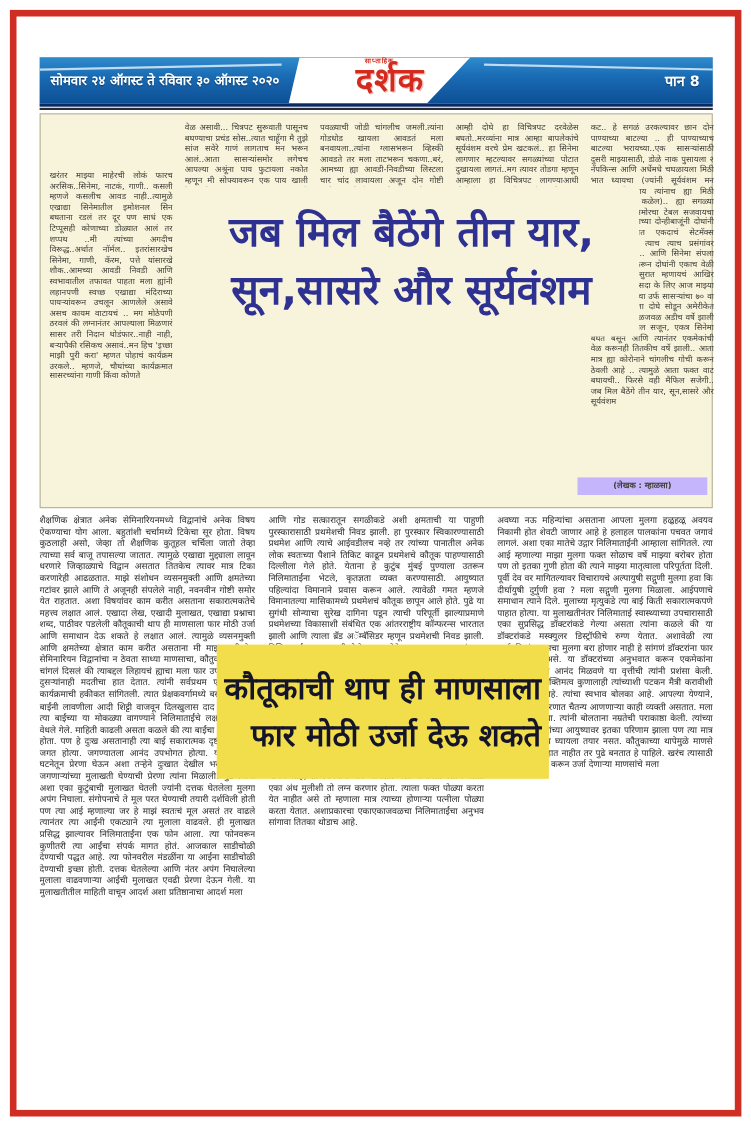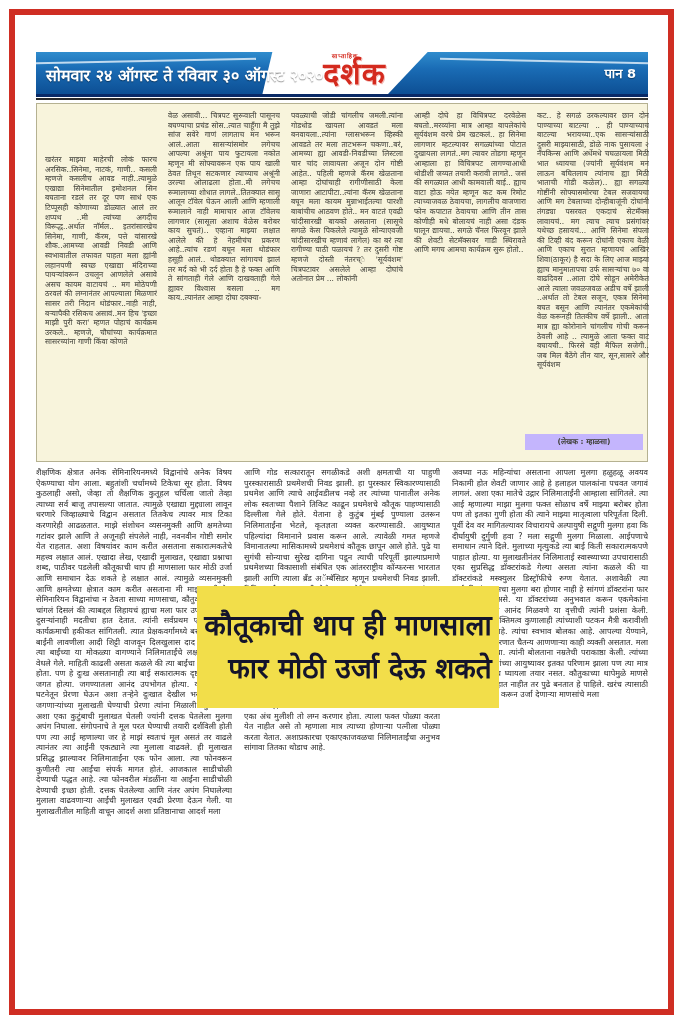--- a/index.html
+++ b/index.html
@@ -21,21 +21,21 @@
     position:absolute;top:0;bottom:0;left:37%;width:27%;
     background:#ffffff;
     clip-path:polygon(6% 0,100% 0,76% 100%,0 100%);
   }
   .band .pin-left,.band .pin-right{
     position:absolute;height:2px;background:#e8f2fb;top:8px;opacity:.8;
   }
   .band .pin-left{left:0;width:36%;transform:skewY(-1.2deg);}
   .band .pin-right{right:0;width:34%;transform:skewY(1.2deg);}
   .date-range{
-    position:absolute;left:10px;top:12px;color:#ffffff;font-size:16px;font-weight:bold;
+    position:absolute;left:10px;top:12px;color:#ffffff;font-size:12px;font-weight:bold;
     text-shadow:0 1px 1px rgba(0,0,0,.4);white-space:nowrap;
   }
   .page-num{
     position:absolute;right:12px;top:12px;color:#ffffff;font-size:13px;font-weight:bold;
     text-shadow:0 1px 1px rgba(0,0,0,.4);
   }
   .masthead-wrap{
     position:absolute;left:39%;width:23%;top:1px;text-align:center;line-height:1;
   }
   .masthead-tagline{font-size:6px;color:#d42a1e;font-weight:bold;letter-spacing:1px;display:block;}
@@ -105,20 +105,26 @@
   </div>
 </div>
 <div class="header-rule"></div>
 
 <div class="art1">
   <div class="col a1c1">खरंतर माझ्या माहेरची लोकं फारच अरसिक..सिनेमा, नाटकं, गाणी.. कसली म्हणजे कसलीच आवड नाही..त्यामुळे एखाद्या सिनेमातील इमोशनल सिन बघताना रडलं तर दूर पण साधं एक टिप्पूसही कोणाच्या डोळ्यात आलं तर शप्पथ ..मी त्यांच्या अगदीच विरूद्ध..अर्थात नॉर्मल.. इतरांसारखेच सिनेमा, गाणी, कॅरम, पत्ते यांसारखे शौक..आमच्या आवडी निवडी आणि स्वभावातील तफावत पाहता मला ह्यांनी लहानपणी स्वच्छ एखाद्या मंदिराच्या पायऱ्यांवरून उचलून आणलेले असावे असच कायम वाटायचं .. मग मोठेपणी ठरवलं की लग्नानंतर आपल्याला मिळणारं सासर तरी निदान थोडंफार..नाही नाही, बऱ्यापैकी रसिकच असावं..मन हिच 'इच्छा माझी पुरी करा' म्हणत पोहाचं कार्यक्रम उरकले.. म्हणजे, चौघांच्या कार्यक्रमात सासरच्यांना गाणी किंवा कोणते</div>
   <div class="col a1c2">वेळ असावी... चित्रपट सुरूवाती पासूनच बघण्याचा प्रचंड सोस..त्यात चाहूँगा मै तुझे सांज सवेरे गाणं लागताच मन भरून आलं..आता सासऱ्यांसमोर लगेचच आपल्या अश्रूंना पाय फुटायला नकोत म्हणून मी सोफ्यावरून एक पाय खाली ठेवत तिथून सटकणार त्याच्याच अश्रूंनी उरल्या ओलाढला होता..मी लगेचच रूमालाच्या शोधात लागले..तितक्यात सासू आलून टॉवेल घेऊन आली आणि म्हणाली रूमालाने नाही मामाचार आज टॉवेलच लागणार (सासूला अशाच वेळेस बरोबर काय सुचतं).. एव्हाना माझ्या लक्षात आलेले की हे नेहमीचंच प्रकरण आहे..त्यांच रडणं बघून मला थोडंफार हसूही आलं.. थोडक्यात सांगायचं झालं तर मर्द को भी दर्द होता है  हे फक्त आणि ते सांगताही गेले आणि दाखवताही गेले ह्यावर विश्वास बसला .. मग काय..त्यानंतर आम्हा दोघा दबक्या-</div>
   <div class="col a1c3">पवळ्याची जोडी चांगलीच जमली.त्यांना गोडधोड खायला आवडतं मला बनवायला..त्यांना ग्लासभरून व्हिस्की आवडते तर मला ताटभरून चकणा..बरं, आमच्या ह्या आवडी-निवडीच्या लिस्टला चार चांद लावायला अजून दोन गोष्टी आहेत.. पहिली म्हणजे कॅरम खेळताना आम्हा दोघांचाही रागीणीसाठी केला जाणारा आटापीटा..त्यांना कॅरम खेळताना बघून मला कायम मुन्नाभाईतल्या पारशी बाबांचीच आठवण होते.. मन वाटतं एवढी चांदीसारखी बायको असताना (सासूचे सगळे केस पिकलेले त्यामुळे सोन्याएवजी चांदीसारखीच म्हणावं लागेल) का बरं त्या रागीण्या पाठी पळायचं ? तर दुसरी गोष्ट म्हणजे दोस्ती नंतरच्े 'सूर्यवंशम' चित्रपटावर असलेले आम्हा दोघांचे अतोनात प्रेम ... लोकांनी</div>
   <div class="col a1c4">आम्ही दोघे हा विचित्रपट दरवेळेस बघतो..मरव्यांना मात्र आम्हा बापलेकांचे सूर्यवंशम वरचे प्रेम खटकलं.. हा सिनेमा लागणार म्हटल्यावर सगळ्यांच्या पोटात दुखायला लागतं..मग त्यावर तोडगा म्हणून आम्हाला हा विचित्रपट लागण्याआधी थोडीशी जय्यत तयारी करावी लागते.. जसं की सगळ्यात आधी कामवाली बाई.. ह्याच वाटा होऊ नयेत म्हणून कट कम रिमोट त्याच्याजवळ ठेवायचा, लागलीच वाजणारा फोन कपाटात ठेवायचा आणि तीन तास कोणीही मधे बोलायचं नाही असा दंडक घालून द्यायचा.. सगळे चॅनल फिरवून झाले की शेवटी सेटमॅक्सवर गाडी स्थिरावते आणि मगच आमचा कार्यक्रम सुरू होतो..</div>
   <div class="col a1c5">कट.. हे सगळं उरकल्यावर छान दोन पाण्याच्या बाटल्या .. ही पाण्याच्याच बाटल्या भरायच्या..एक सासऱ्यांसाठी दुसरी माझ्यासाठी, डोळे नाक पुसायला २ नॅपकिन्स आणि अर्धेमधे चघळायला मिठी भात ध्यायचा (ज्यांनी सूर्यवंशम मन लाऊन बघितलाय त्यांनाच ह्या मिठी भाताची गोडी कळेल).. ह्या सगळ्या गोष्टींनी सोफ्यासमोरचा टेबल सजवायचा आणि मग टेबलाच्या दोन्हीबाजूंनी दोघांनी तंगड्या पसरवत एकदाचं सेटमॅक्स लावायचं.. मग त्याच त्याच प्रसंगांवर यथेच्छ हसायचं... आणि सिनेमा संपला की टिव्ही बंद करून दोघांनी एकाच वेळी आणि एकाच सुरात म्हणायचं आखिर शिवा(ठाकूर) है सदा के लिए  आज माझ्या ह्याच मानुमातापचा उर्फ सासऱ्यांचा ७० वा वाढदिवस ..आता दोघे सोडून अमेरीकेत आले त्याला जवळजवळ अडीच वर्षे झाली ..अर्थात तो टेबल सजून, एकत्र सिनेमा बघत बसून आणि त्यानंतर एकमेकांची वेळ करूनही तितकीच वर्षे झाली.. आता मात्र ह्या कोरोनाने चांगलीच गोची करून ठेवली आहे .. त्यामुळे आता फक्त वाट बघायची.. फिरसे वही मैफिल सजेगी.. जब मिल बैठेंगे तीन यार, सून,सासरे और सूर्यवंशम</div>
+  <div class="headline1">
+    <div>
+      <div>जब मिल बैठेंगे तीन यार,</div>
+      <div>सून,सासरे और सूर्यवंशम</div>
+    </div>
+  </div>
   <div class="author1">(लेखक : म्हाळसा)</div>
 </div>
 
 <div class="art2">
   <div class="col a2c1">शैक्षणिक क्षेत्रात अनेक सेमिनारियनमध्ये विद्वानांचे अनेक विषय ऐकण्याचा योग आला. बहुतांशी चर्चामध्ये टिकेचा सूर होता. विषय कुठलाही असो, जेव्हा तो शैक्षणिक कुतूहल चर्चिला जातो तेव्हा त्याच्या सर्व बाजू तपासल्या जातात. त्यामुळे एखाद्या मुद्द्याला लावून धरणारे जिव्हाळ्याचे विद्वान असतात तितकेच त्यावर मात्र टिका करणारेही आढळतात. माझे संशोधन व्यसनमुक्ती आणि क्षमतेच्या गटांवर झाले आणि ते अजूनही संपलेले नाही, नवनवीन गोष्टी समोर येत राहतात. अशा विषयांवर काम करीत असताना सकारात्मकतेचे महत्त्व लक्षात आलं. एखादा लेख, एखादी मुलाखत, एखाद्या प्रश्नाचा शब्द, पाठीवर पडलेली कौतूकाची थाप ही माणसाला फार मोठी उर्जा आणि समाधान देऊ शकते हे लक्षात आलं. त्यामुळे व्यसनमुक्ती आणि क्षमतेच्या क्षेत्रात काम करीत असताना मी माझा दृष्टीकोण सेमिनारियन विद्वानांचा न ठेवता साध्या माणसाचा, कौतुकाचा ठेवला. चांगलं दिसलं की त्याबद्दल लिहायचं ह्याचा मला फार उपयोग झाला. दुसऱ्यांनाही मदतीचा हात देतात. त्यांनी सर्वप्रथम एका लावणी कार्यक्रमाची हकीकत सांगितली. त्यात प्रेक्षकवर्गामध्ये बसलेल्या एका बाईंनी लावणीला आदी शिट्टी वाजवून दिलखुलास दाद दिली होती. त्या बाईंच्या या मोकळ्या वागण्याने निलिमाताईंचे लक्ष त्यांच्याकडे वेधले गेले. माहिती काढली असता कळले की त्या बाईंचा मुलगा अपंग होता. पण हे दुःख असतानाही त्या बाई सकारात्मक दृष्टीकोण ठेवून जगत होत्या. जगण्यातला आनंद उपभोगत होत्या. या छोट्याशा घटनेतून प्रेरणा घेऊन अशा तऱ्हेने दुःखात देखील भरपूर आयुष्य जगणाऱ्यांच्या मुलाखती घेण्याची प्रेरणा त्यांना मिळाली. पुढे त्यांनी अशा एका कुटुंबाची मुलाखत घेतली ज्यांनी दत्तक घेतलेला मुलगा अपंग निघाला. संगोपनाचे ते मूल परत घेण्याची तयारी दर्शविली होती पण त्या आई म्हणाल्या जर हे माझं स्वतःचं मूल असतं तर वाढले त्यानंतर त्या आईंनी एकट्याने त्या मुलाला वाढवले. ही मुलाखत प्रसिद्ध झाल्यावर निलिमाताईंना एक फोन आला. त्या फोनवरून कुणीतरी त्या आईंचा संपर्क मागत होतं. आजकाल साडीचोळी देण्याची पद्धत आहे. त्या फोनवरील मंडळींना या आईंना साडीचोळी देण्याची इच्छा होती. दत्तक घेतलेल्या आणि नंतर अपंग निघालेल्या मुलाला वाढवणाऱ्या आईंची मुलाखत एवढी प्रेरणा देऊन गेली. या मुलाखतीतील माहिती वाचून आदर्श अशा प्रतिष्ठानाचा आदर्श मला</div>
   <div class="col a2c2">आणि गोड सत्कारातून सगळीकडे अशी क्षमताची या पाहुणी पुरस्कारासाठी प्रथमेशची निवड झाली. हा पुरस्कार स्विकारण्यासाठी प्रथमेश आणि त्याचे आईवडीलच नव्हे तर त्यांच्या पानातील अनेक लोक स्वतःच्या पैशाने तिकिट काढून प्रथमेशचे कौतूक पाहण्यासाठी दिल्लीला गेले होते. येताना हे कुटुंब मुंबई पुण्याला उतरून निलिमाताईंना भेटले, कृतज्ञता व्यक्त करण्यासाठी. आयुष्यात पहिल्यांदा विमानाने प्रवास करून आले. त्यावेळी गमत म्हणजे विमानातल्या मासिकामध्ये प्रथमेशचं कौतूक छापून आले होते. पुढे या सुगंधी सोन्याचा सुरेख दागिना पडून त्याची परिपूर्ती झाल्याप्रमाणे प्रथमेशच्या विकासाशी संबंधित एक आंतरराष्ट्रीय कॉन्फरन्स भारतात झाली आणि त्याला ब्रँड अॅम्बॅसिडर म्हणून प्रथमेशची निवड झाली. निलिमाताईंच्या मुलाखती घेणे सुरुच होते. या प्रवासात आगळं एक वेगळं कुटुंब त्यांनी पाहिले. त्यांतील दांपत्याला पहिला मुलगा होता आणि नंतर जुळ्या मुली झाल्या. त्यांतील एक अपंग होती. मात्र हा मुलगा आपल्या दोन्ही बहिणींना खुप जपत असे. आईवडिलांना त्याची या मुलींना सांभाळण्यासाठी फार मदत होत असे. आयुष्य असे चालले असताना हा मोठा मुलगा परदेशी शिक्षणासाठी गेला आणि कॅन्सरने तेथेच त्याचे निधन झाले. हा दुःखाचा डोंगर कोसळला असताना त्या आईवडिलांनी त्यातून बाहेर येऊन अपंगांसाठी काम सुरू केले, शाळा काढली. त्यात अपंगांना निरनिराळी कौशल्ये शिकवून त्यांना रोजगार मिळावे यासाठी ही मंडळी प्रयत्नशील असतात. निलिमाताईंनी ज्या अंध मुलाची मुलाखत घेतली तो रेडिओ जॉकी आहे. त्याचे मराठी वाचन आहे, तो स्वयंपाक करू शकतो. पैसा कमावतो आणि आता एका अंध मुलीशी तो लग्न करणार होता. त्याला फक्त पोळ्या करता येत नाहीत असे तो म्हणाला मात्र त्याच्या होणाऱ्या पत्नीला पोळ्या करता येतात. अशाप्रकारचा एकाएकाजवळचा निलिमाताईंचा अनुभव सांगावा तितका थोडाच आहे.</div>
   <div class="col a2c3">अवघ्या नऊ महिन्यांचा असताना आपला मुलगा हळुहळू अवयव निकामी होत शेवटी जाणार आहे हे हलाहल पालकांना पचवत जगावं लागलं. अशा एका मातेचे उद्गार निलिमाताईंनी आम्हाला सांगितले. त्या आई म्हणाल्या माझा मुलगा फक्त सोळाच वर्षे माझ्या बरोबर होता पण तो इतका गुणी होता की त्याने माझ्या मातृत्वाला परिपूर्तता दिली. पूर्वी देव वर मागितल्यावर विचारायचे अल्पायुषी सद्गुणी मुलगा हवा कि दीर्घायुषी दुर्गुणी हवा ? मला सद्गुणी मुलगा मिळाला. आईपणाचे समाधान त्याने दिले. मुलाच्या मृत्युकडे त्या बाई किती सकारात्मकपणे पाहात होत्या. या मुलाखतीनंतर निलिमाताई स्वास्थ्याच्या उपचारासाठी एका सुप्रसिद्ध डॉक्टरांकडे गेल्या असता त्यांना कळले की या डॉक्टरांकडे मस्क्युलर डिस्ट्रॉफीचे रुग्ण येतात. अशावेळी त्या आईवडिलांना तुमचा मुलगा बरा होणार नाही हे सांगणं डॉक्टरांना फार कठीण वाटत असे. या डॉक्टरांच्या अनुभवात करून एकमेकांना ऑनलाईन भेटून आनंद मिळवणे या वृत्तीची त्यांनी प्रशंसा केली. निलिमाताईंचे व्यक्तिमत्व कुणालाही त्यांच्याशी पटकन मैत्री करावीशी वाटेल असेच आहे. त्यांचा स्वभाव बोलका आहे. आपल्या येण्याने, असण्याने वातावरणात चैतन्य आणणाऱ्या काही व्यक्ती असतात. मला त्या अशा वाटल्या. त्यांनी बोलताना नम्रतेची पराकाष्ठा केली. त्यांच्या मुलाखतींचा इतरांच्या आयुष्यावर इतका परिणाम झाला पण त्या मात्र त्याचे फारसे श्रेय घ्यायला तयार नसत. कौतुकाच्या थापेमुळे माणसे नुसती उभीच राहात नाहीत तर पुढे बनतात हे पाहिले. खरंच त्यासाठी कौतुकाची पेरणी करून उर्जा देणाऱ्या माणसांचे मला</div>
   <div class="headline2">
     <div>
       <div>कौतूकाची थाप ही माणसाला</div>

